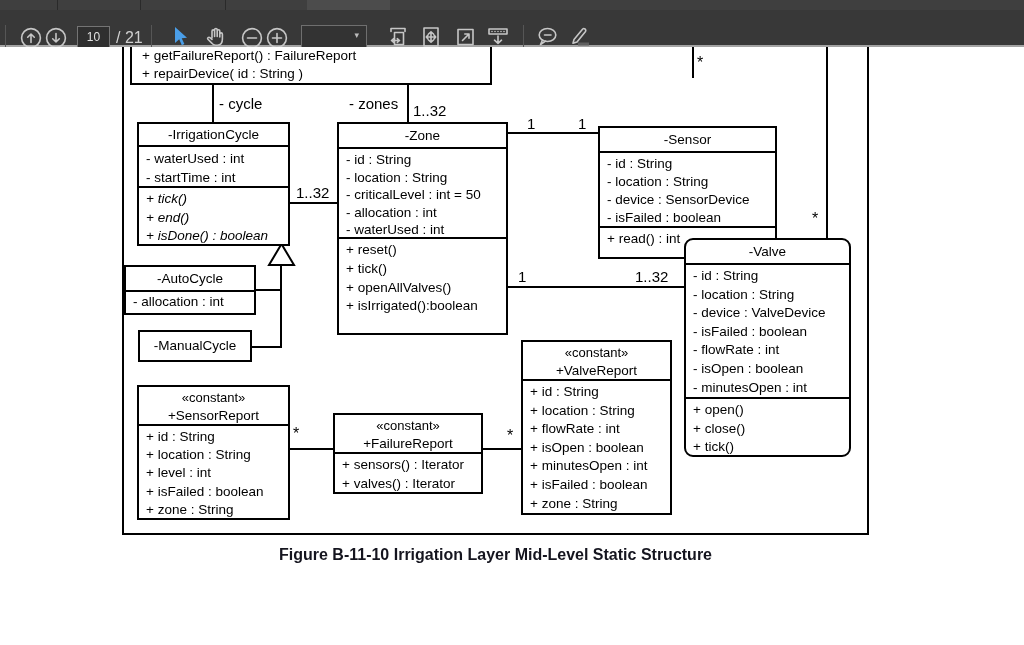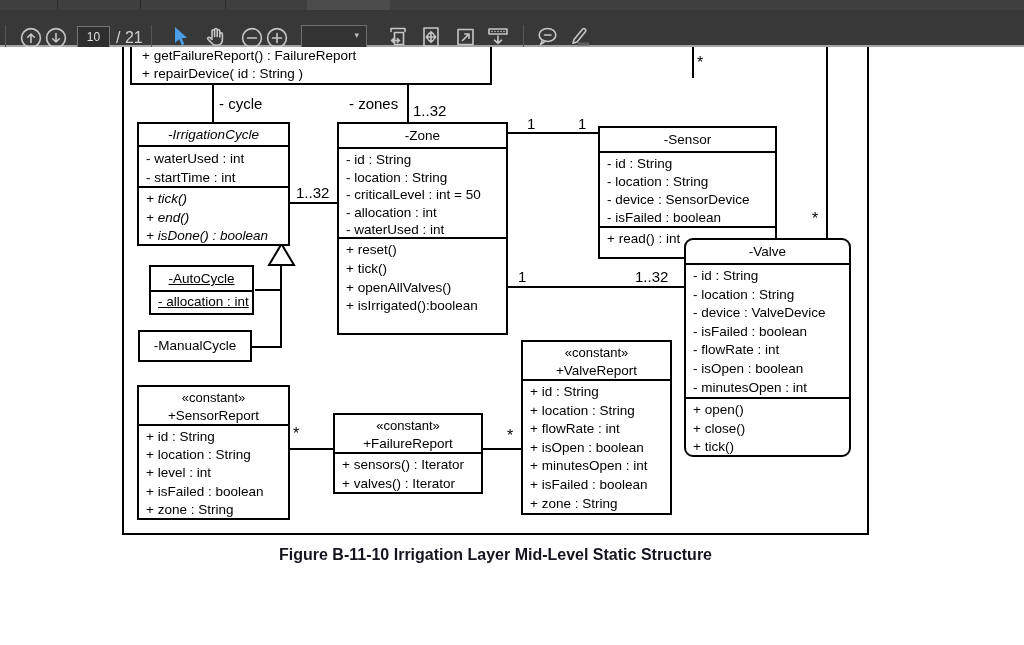--- a/index.html
+++ b/index.html
@@ -30,21 +30,21 @@
   .page { position:absolute; left:0; top:47px; width:1024px; height:598px; background:#ffffff; }
   .ln { position:absolute; background:#000; }
 
   
   .uml-class { position:absolute; background:#fff; border:2px solid #000; }
   .uml-header { width:100%; }
   .uml-title { text-align:center; font-size:13.5px; color:#000; white-space:nowrap; }
   .uml-stereotype { text-align:center; font-size:13px; line-height:18px; padding-top:2px; white-space:nowrap; }
   .uml-attrs, .uml-methods { border-top:2px solid #000; padding-top:2px; }
   .uml-row { font-size:13.5px; line-height:18.5px; padding-left:7px; color:#000; white-space:nowrap; }
-  .italic { font-style:italic; }
+  .italic { }
 
   #cls-partial { left:130px; top:0; width:362px; height:38px; border-top:none; }
   #cls-partial .uml-methods { border-top:none; padding-top:0; }
   #cls-partial .uml-row { padding-left:10px; line-height:18px; }
 
   #cls-ic { left:137px; top:75px; width:153px; }
   #cls-ic .uml-title { line-height:21px; }
   #cls-ic .uml-attrs { height:41px; } #cls-ic .uml-attrs .uml-row { line-height:19px; }
   #cls-ic .uml-methods { height:58px; }
   #cls-ic .uml-methods .uml-row { font-style:italic; }
@@ -57,21 +57,21 @@
   #cls-sensor { left:598px; top:31px; width:179px;margin-top:48px; }
   #cls-sensor .uml-title { line-height:23px; }
   #cls-sensor .uml-attrs { height:75px; } #cls-sensor .uml-attrs .uml-row { line-height:18px; }
   #cls-sensor .uml-methods { height:31px; }
 
   #cls-valve { left:684px; top:191px; width:167px;border-radius:9px; }
   #cls-valve .uml-title { line-height:23px; }
   #cls-valve .uml-attrs { height:134px; } #cls-valve .uml-attrs .uml-row { line-height:18.6px; }
   #cls-valve .uml-methods { height:58px; } #cls-valve .uml-methods .uml-row { line-height:18.6px; }
 
-  #cls-auto { left:149px; top:218px; width:105px;text-decoration:underline; }
+  #cls-auto { left:124px; top:218px; width:132px; }
   #cls-auto .uml-title { line-height:23px; }
   #cls-auto .uml-attrs { height:23px; padding-top:1px; }
 
   #cls-manual { left:138px; top:283px; width:114px; }
   #cls-manual .uml-title { line-height:28px; }
 
   #cls-sr { left:137px; top:338px; width:153px; }
   #cls-sr .uml-title { line-height:17px; }
   #cls-sr .uml-attrs { height:94px; } #cls-sr .uml-attrs .uml-row { line-height:18.2px; }
 

